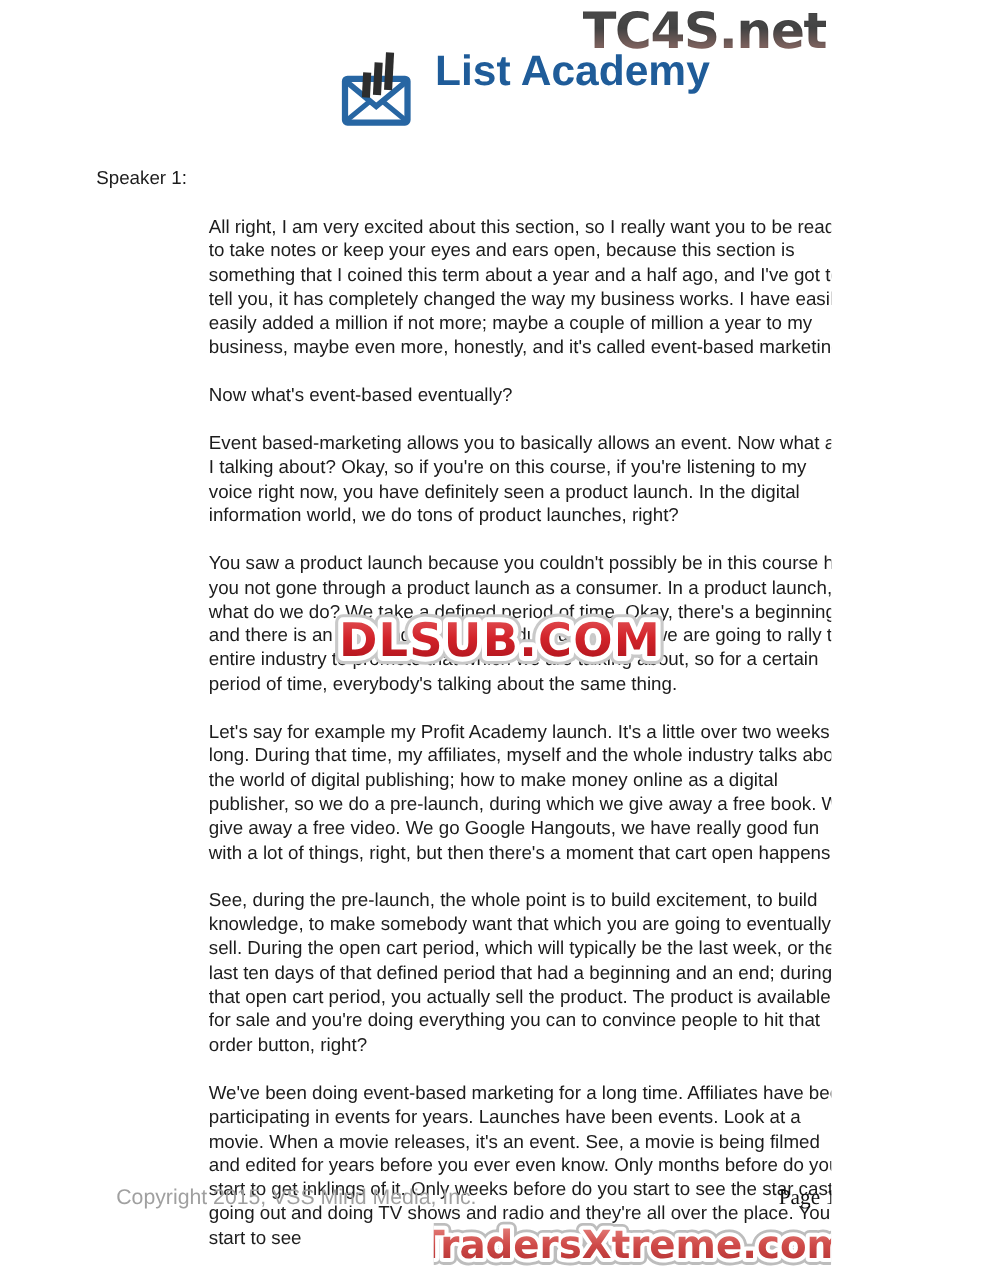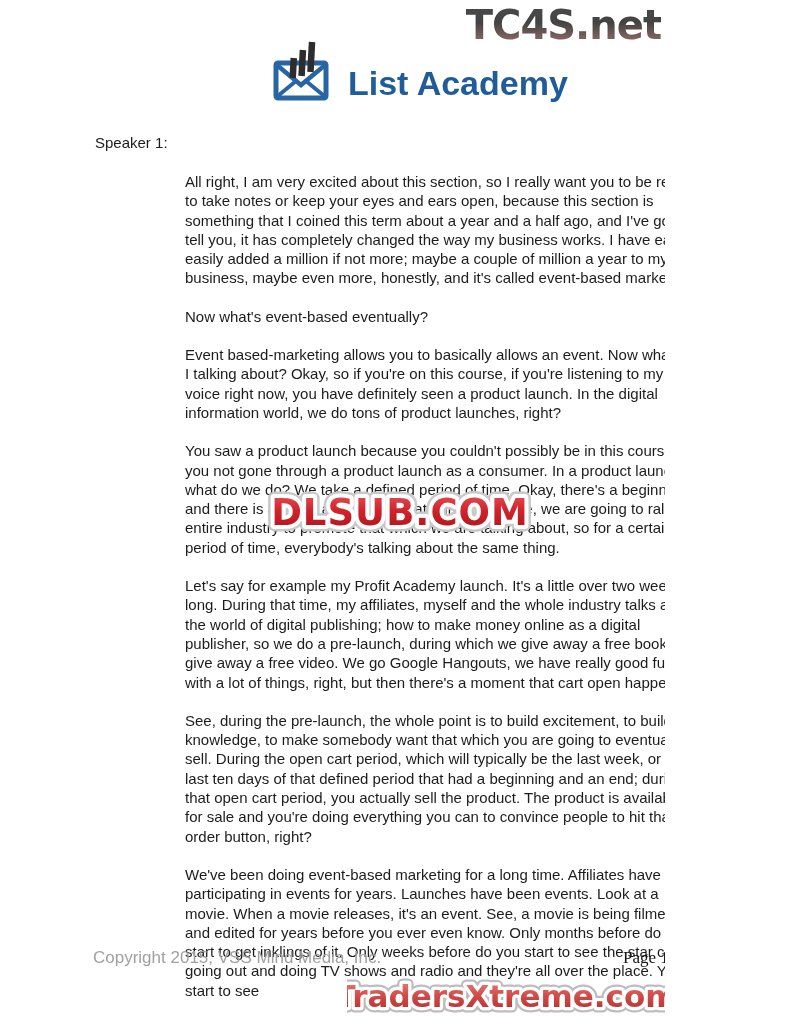--- a/index.html
+++ b/index.html
@@ -18,30 +18,30 @@
     font-weight:bold;font-size:40px;letter-spacing:-1px;
     background:linear-gradient(180deg,#2e2e2e 0%,#232323 45%,#6c4a45 80%,#9a6b63 100%);
     -webkit-background-clip:text;background-clip:text;
     color:transparent;
     text-shadow:0 0 1px rgba(255,255,255,0.15);
   }
 
   
   .logo{
     position:absolute;top:40px;left:272px;
-    display:flex;align-items:flex-end;gap:10px;
+    display:flex;gap:10px;
   }
   .logo-text{
     font-size:34px;font-weight:bold;color:#1f5c99;
     line-height:1;padding-bottom:6px;letter-spacing:0px;
   }
 
   
   .content{
-    position:absolute;top:133px;left:95px;width:610px;
+    position:absolute;top:133px;left:77px;width:610px;
     display:grid;grid-template-columns:90px 517px;
     color:#1c1c1c;
     font-size:15px;line-height:19.3px;
   }
   .speaker-label{grid-column:1;}
   .paragraphs{grid-column:2;margin-top:39px;}
   .paragraphs p{margin:0 0 19px 0;}
 
   
   .dlsub{

